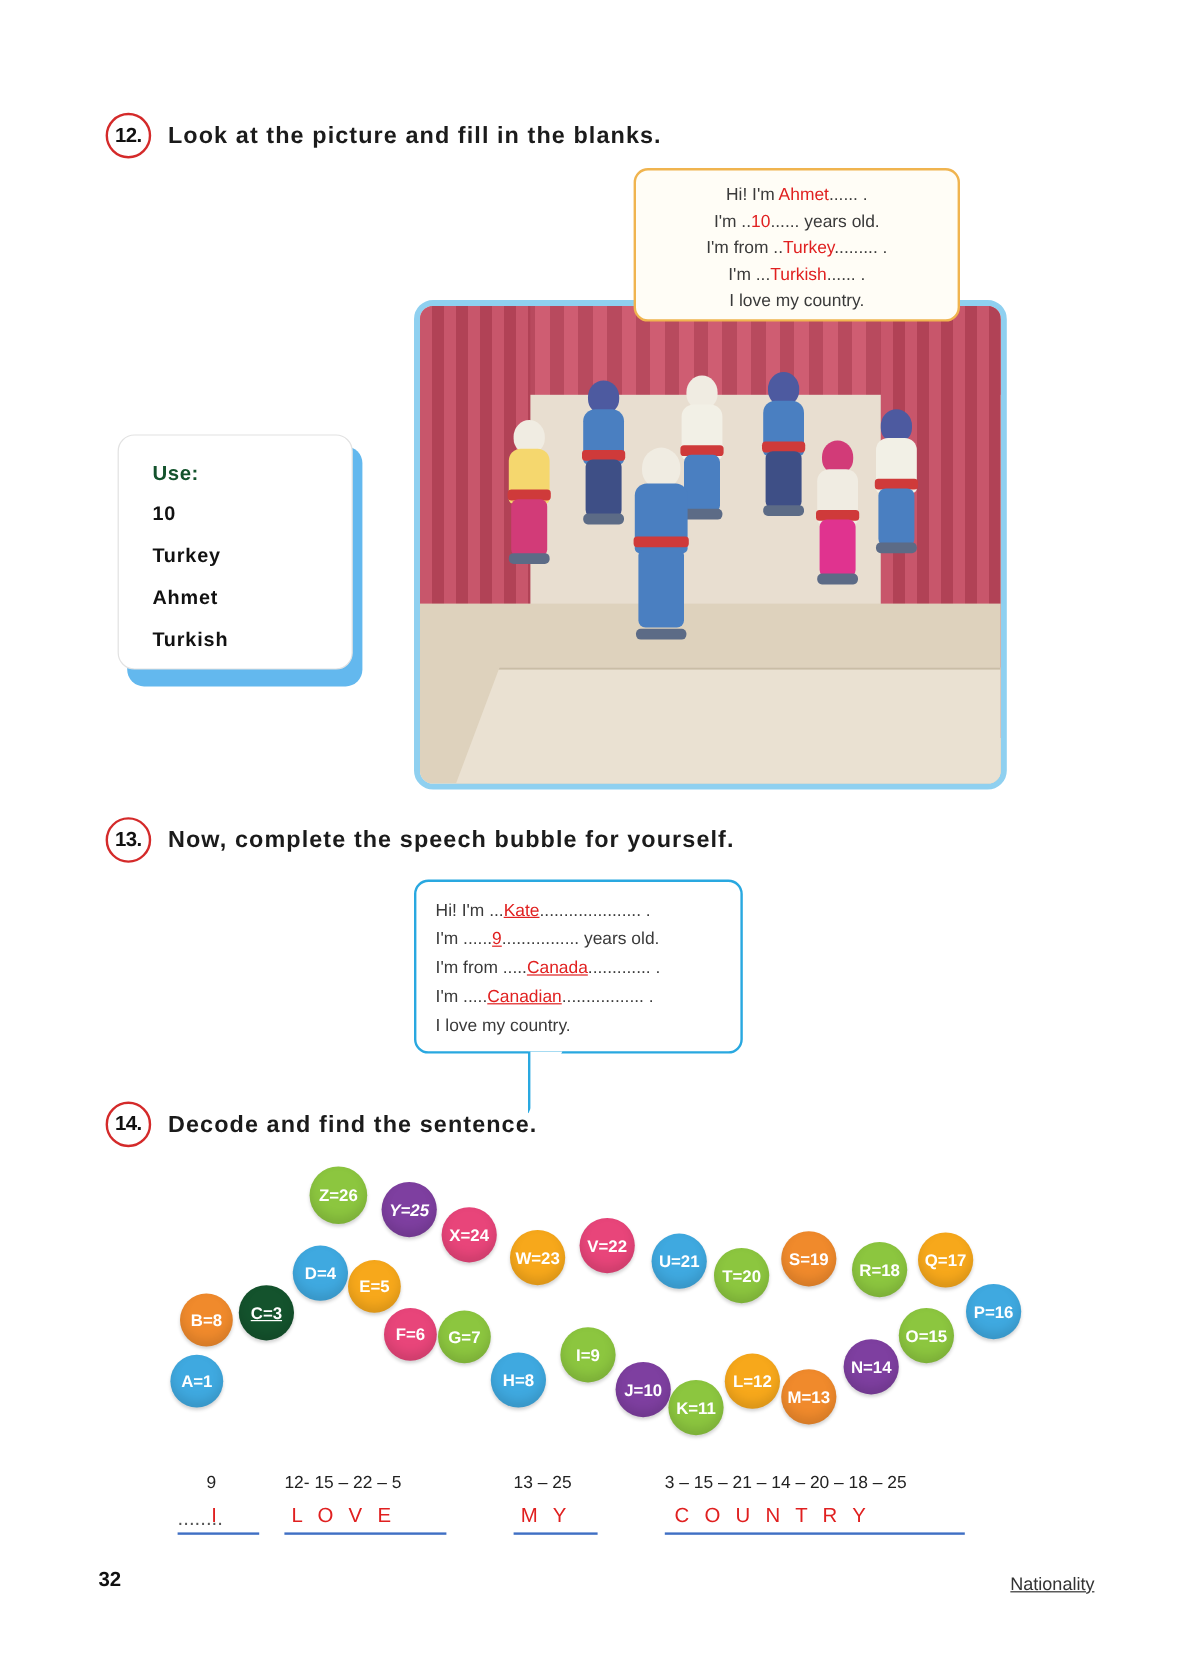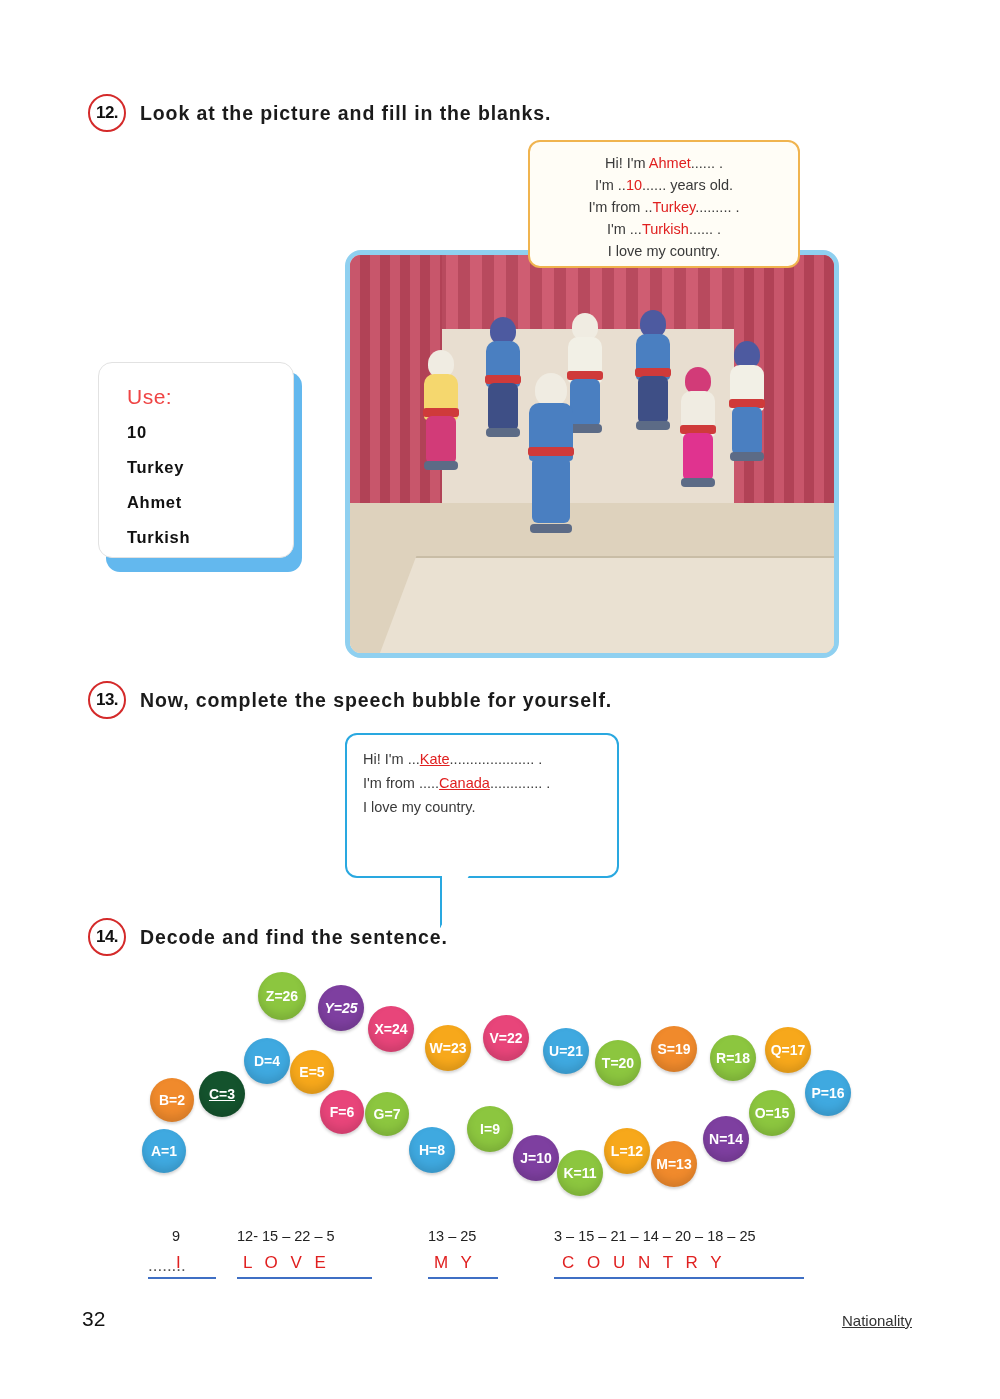--- a/index.html
+++ b/index.html
@@ -40,21 +40,21 @@
   }
   .use-box{
     position:absolute;
     left:98px;top:362px;width:196px;height:196px;
     background:#ffffff;border-radius:14px;
     border:1px solid #e2e2e2;
     box-sizing:border-box;
     padding:22px 0 0 28px;
   }
   .use-title{
-    color:#ef4444;font-size:21px;font-weight:400;letter-spacing:0.5px;margin-bottom:14px;
+    color:#14532d;font-size:17px;font-weight:700;letter-spacing:0.5px;margin-bottom:14px;
   }
   .use-word{
     color:#111;font-size:16.5px;font-weight:700;letter-spacing:0.7px;margin-bottom:16px;
   }
 
   
   .pic-frame{
     position:absolute;left:345px;top:250px;width:494px;height:408px;
     border:5px solid #8fd0f0;border-radius:16px;box-sizing:border-box;
     overflow:hidden;background:#f3efe4;
@@ -115,21 +115,21 @@
     box-shadow:inset 0 -5px 9px rgba(0,0,0,0.12), 0 2px 3px rgba(0,0,0,0.18);
   }
 
   
   .code-num{position:absolute;font-size:14.5px;color:#222;white-space:nowrap;}
   .code-ans{position:absolute;font-size:17px;color:#e02020;letter-spacing:4px;white-space:nowrap;}
   .code-dots{position:absolute;font-size:17px;color:#555;white-space:nowrap;}
   .code-ul{position:absolute;height:1.5px;background:#3f6fc4;}
 
   
-  .pg-num{position:absolute;left:82px;top:1307px;font-size:21px;font-weight:400;color:#111;}
+  .pg-num{position:absolute;left:82px;top:1307px;font-size:17px;font-weight:700;color:#111;}
   .footer-label{position:absolute;right:88px;top:1312px;font-size:15px;color:#333;text-decoration:underline;}
 </style>
 </head>
 <body>
 
 <div class="page">
 
   <div class="num-badge" style="left:88px;top:94px;">12.</div>
   <div class="instr" style="left:140px;top:102px;">Look at the picture and fill in the blanks.</div>
 
@@ -220,32 +220,38 @@
   </div>
 
   <div class="num-badge" style="left:88px;top:681px;text-align:center;">13.</div>
   <div class="instr" style="left:140px;top:689px;">Now, complete the speech bubble for yourself.</div>
 
   <div class="bubble2">
     <div class="line">
       <span>Hi! I'm ...</span><span class="ans-u">Kate</span><span class="dots">..................... .</span>
     </div>
     <div class="line">
+      <span>I'm ......</span><span class="ans-u">9</span><span class="dots">................ years old.</span>
+    </div>
+    <div class="line">
       <span>I'm from .....</span><span class="ans-u">Canada</span><span class="dots">............. .</span>
+    </div>
+    <div class="line">
+      <span>I'm .....</span><span class="ans-u">Canadian</span><span class="dots">................. .</span>
     </div>
     <div class="line">I love my country.</div>
   </div>
   <div class="bubble2-tail"></div>
 
   <div class="num-badge" style="left:88px;top:918px;">14.</div>
   <div class="instr" style="left:140px;top:926px;">Decode and find the sentence.</div>
 
   <div id="decoder-layer">
       <div class="circle" style="left: 142px; top: 1129px; width: 44px; height: 44px; background: rgb(63, 169, 224);">A=1</div>
-      <div class="circle" style="left: 150px; top: 1078px; width: 44px; height: 44px; background: rgb(240, 138, 44);">B=2</div>
+      <div class="circle" style="left: 150px; top: 1078px; width: 44px; height: 44px; background: rgb(240, 138, 44);">B=8</div>
       <div class="circle" style="left: 199px; top: 1071px; width: 46px; height: 46px; background: #14532d; text-decoration: underline;">C=3</div>
       <div class="circle" style="left: 244px; top: 1038px; width: 46px; height: 46px; background: rgb(63, 169, 224);">D=4</div>
       <div class="circle" style="left: 290px; top: 1050px; width: 44px; height: 44px; background: rgb(247, 168, 27);">E=5</div>
       <div class="circle" style="left: 320px; top: 1090px; width: 44px; height: 44px; background: rgb(232, 69, 122);">F=6</div>
       <div class="circle" style="left: 365px; top: 1092px; width: 44px; height: 44px; background: rgb(140, 198, 63);">G=7</div>
       <div class="circle" style="left: 409px; top: 1127px; width: 46px; height: 46px; background: rgb(63, 169, 224);">H=8</div>
       <div class="circle" style="left: 467px; top: 1106px; width: 46px; height: 46px; background: rgb(140, 198, 63);">I=9</div>
       <div class="circle" style="left: 513px; top: 1135px; width: 46px; height: 46px; background: rgb(126, 63, 160);">J=10</div>
       <div class="circle" style="left: 557px; top: 1150px; width: 46px; height: 46px; background: rgb(140, 198, 63);">K=11</div>
       <div class="circle" style="left: 604px; top: 1128px; width: 46px; height: 46px; background: rgb(247, 168, 27);">L=12</div>

